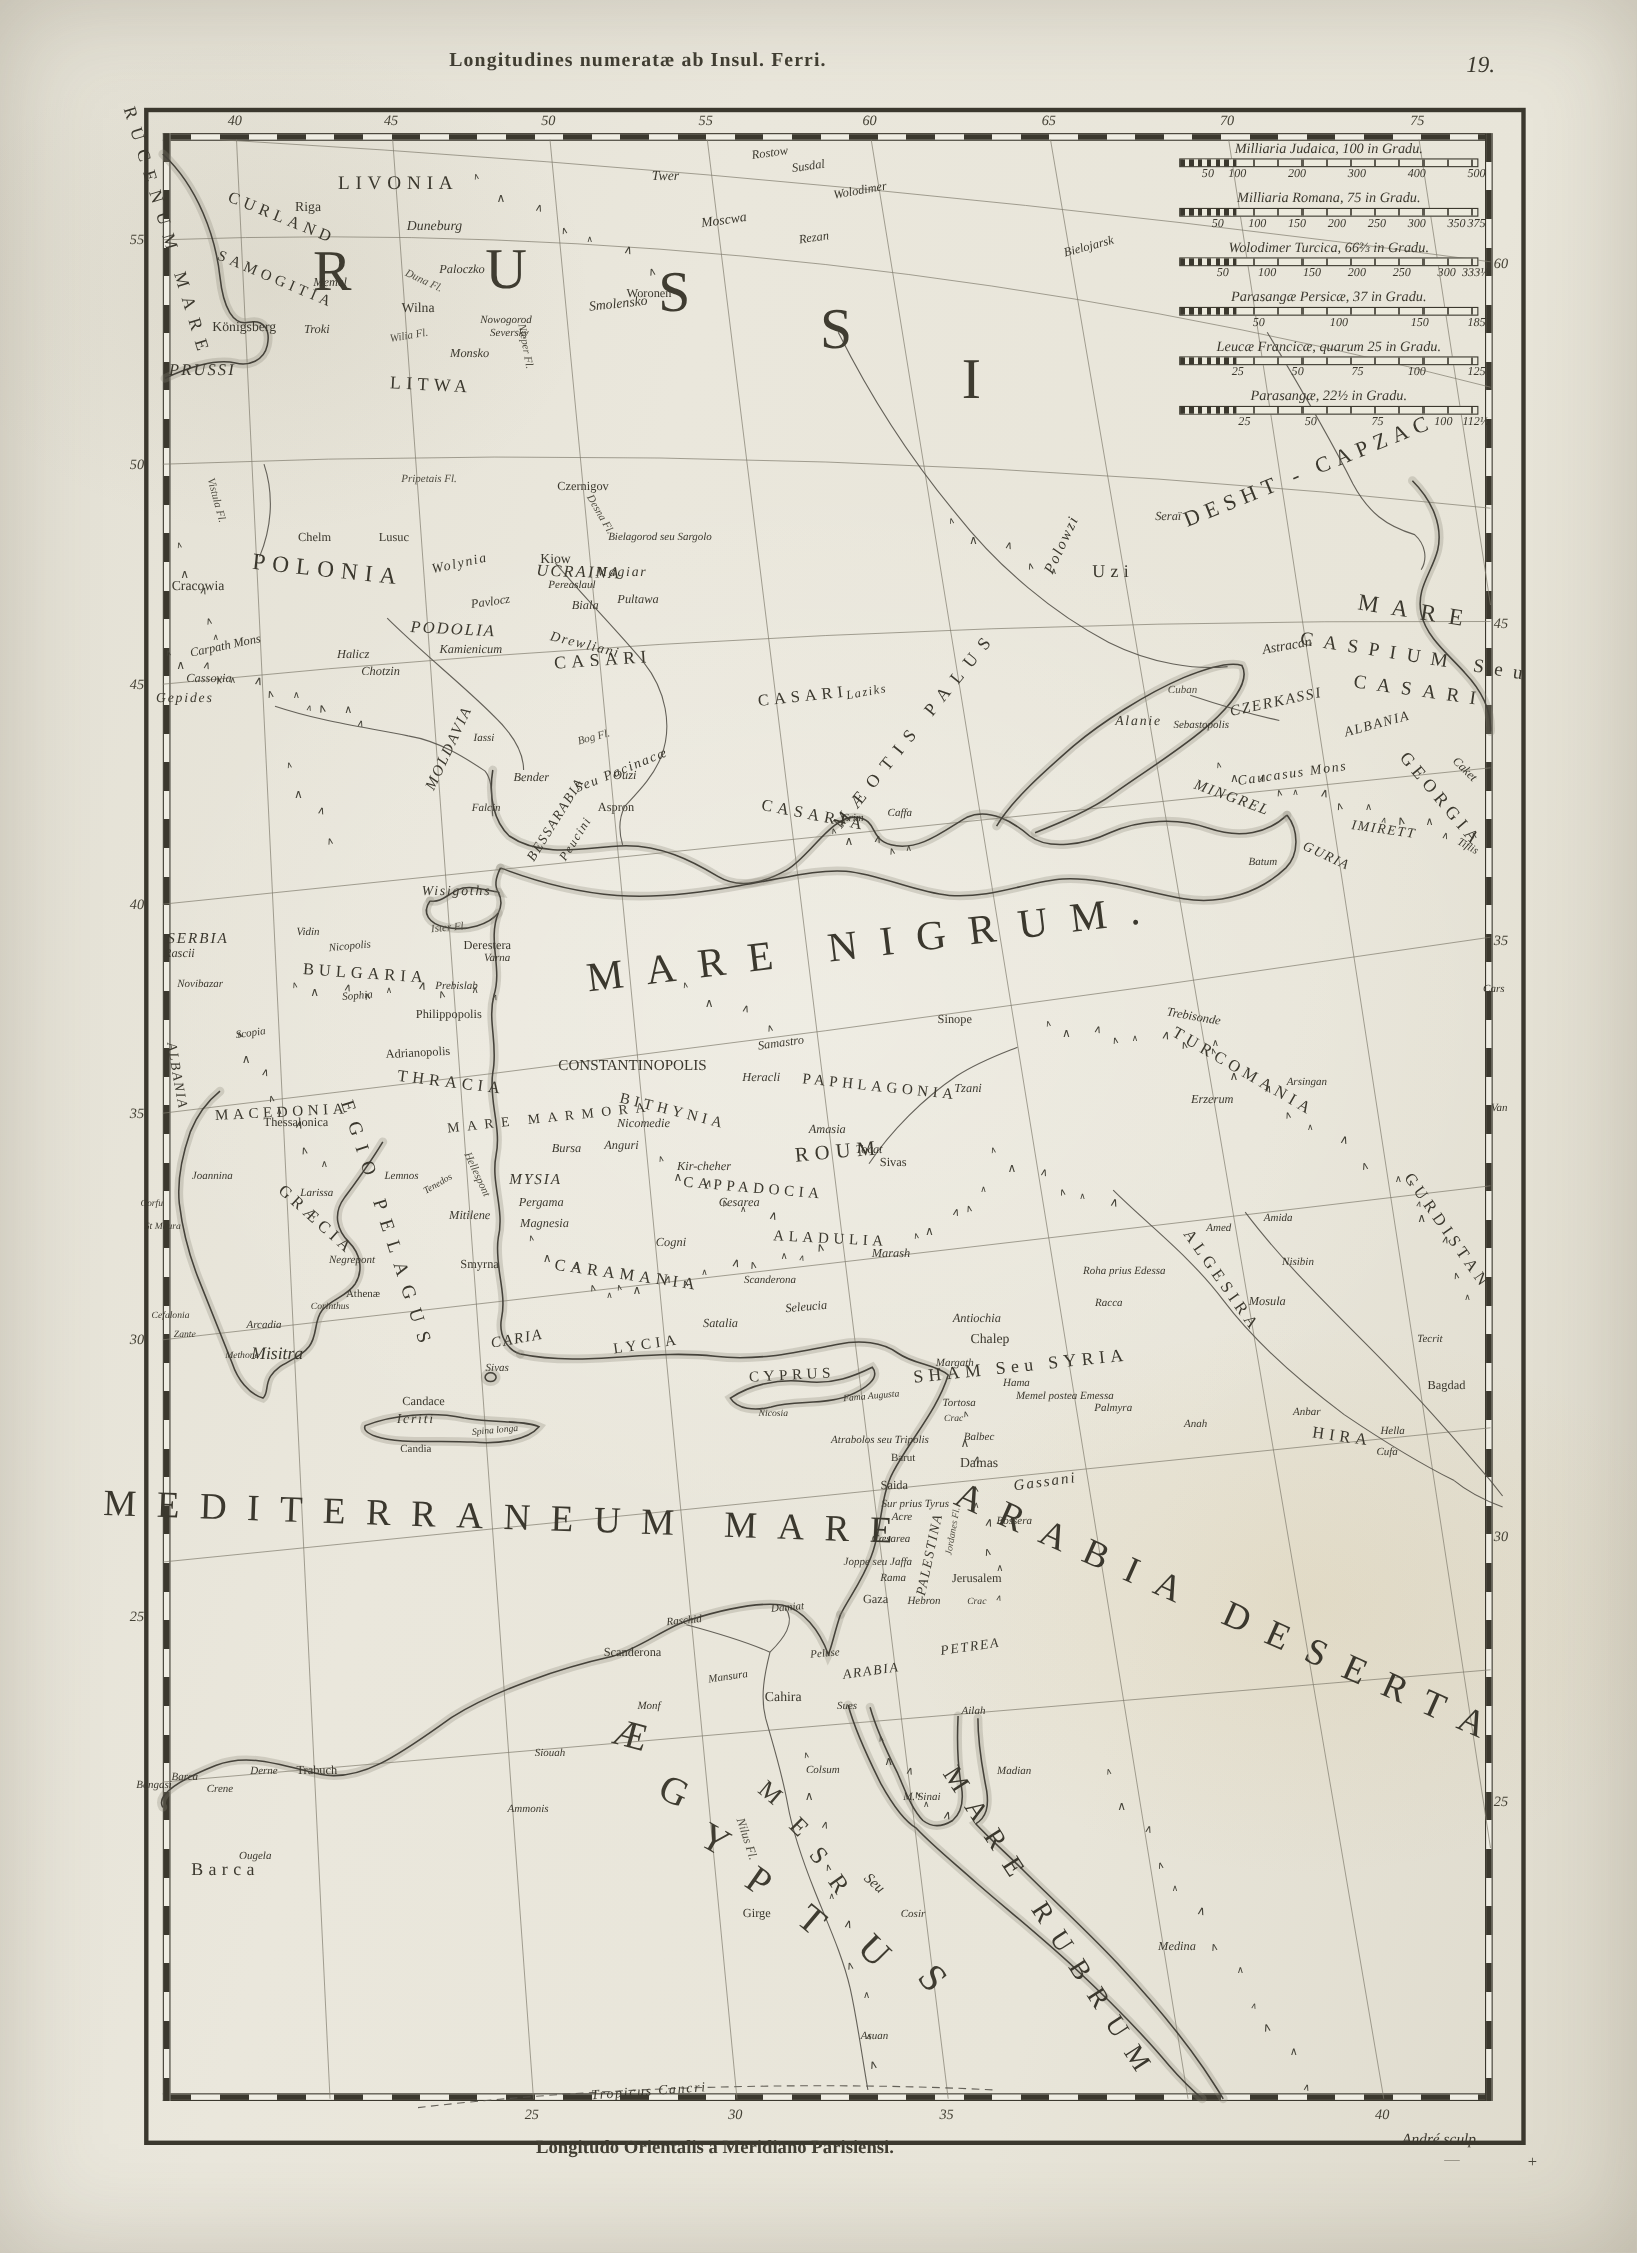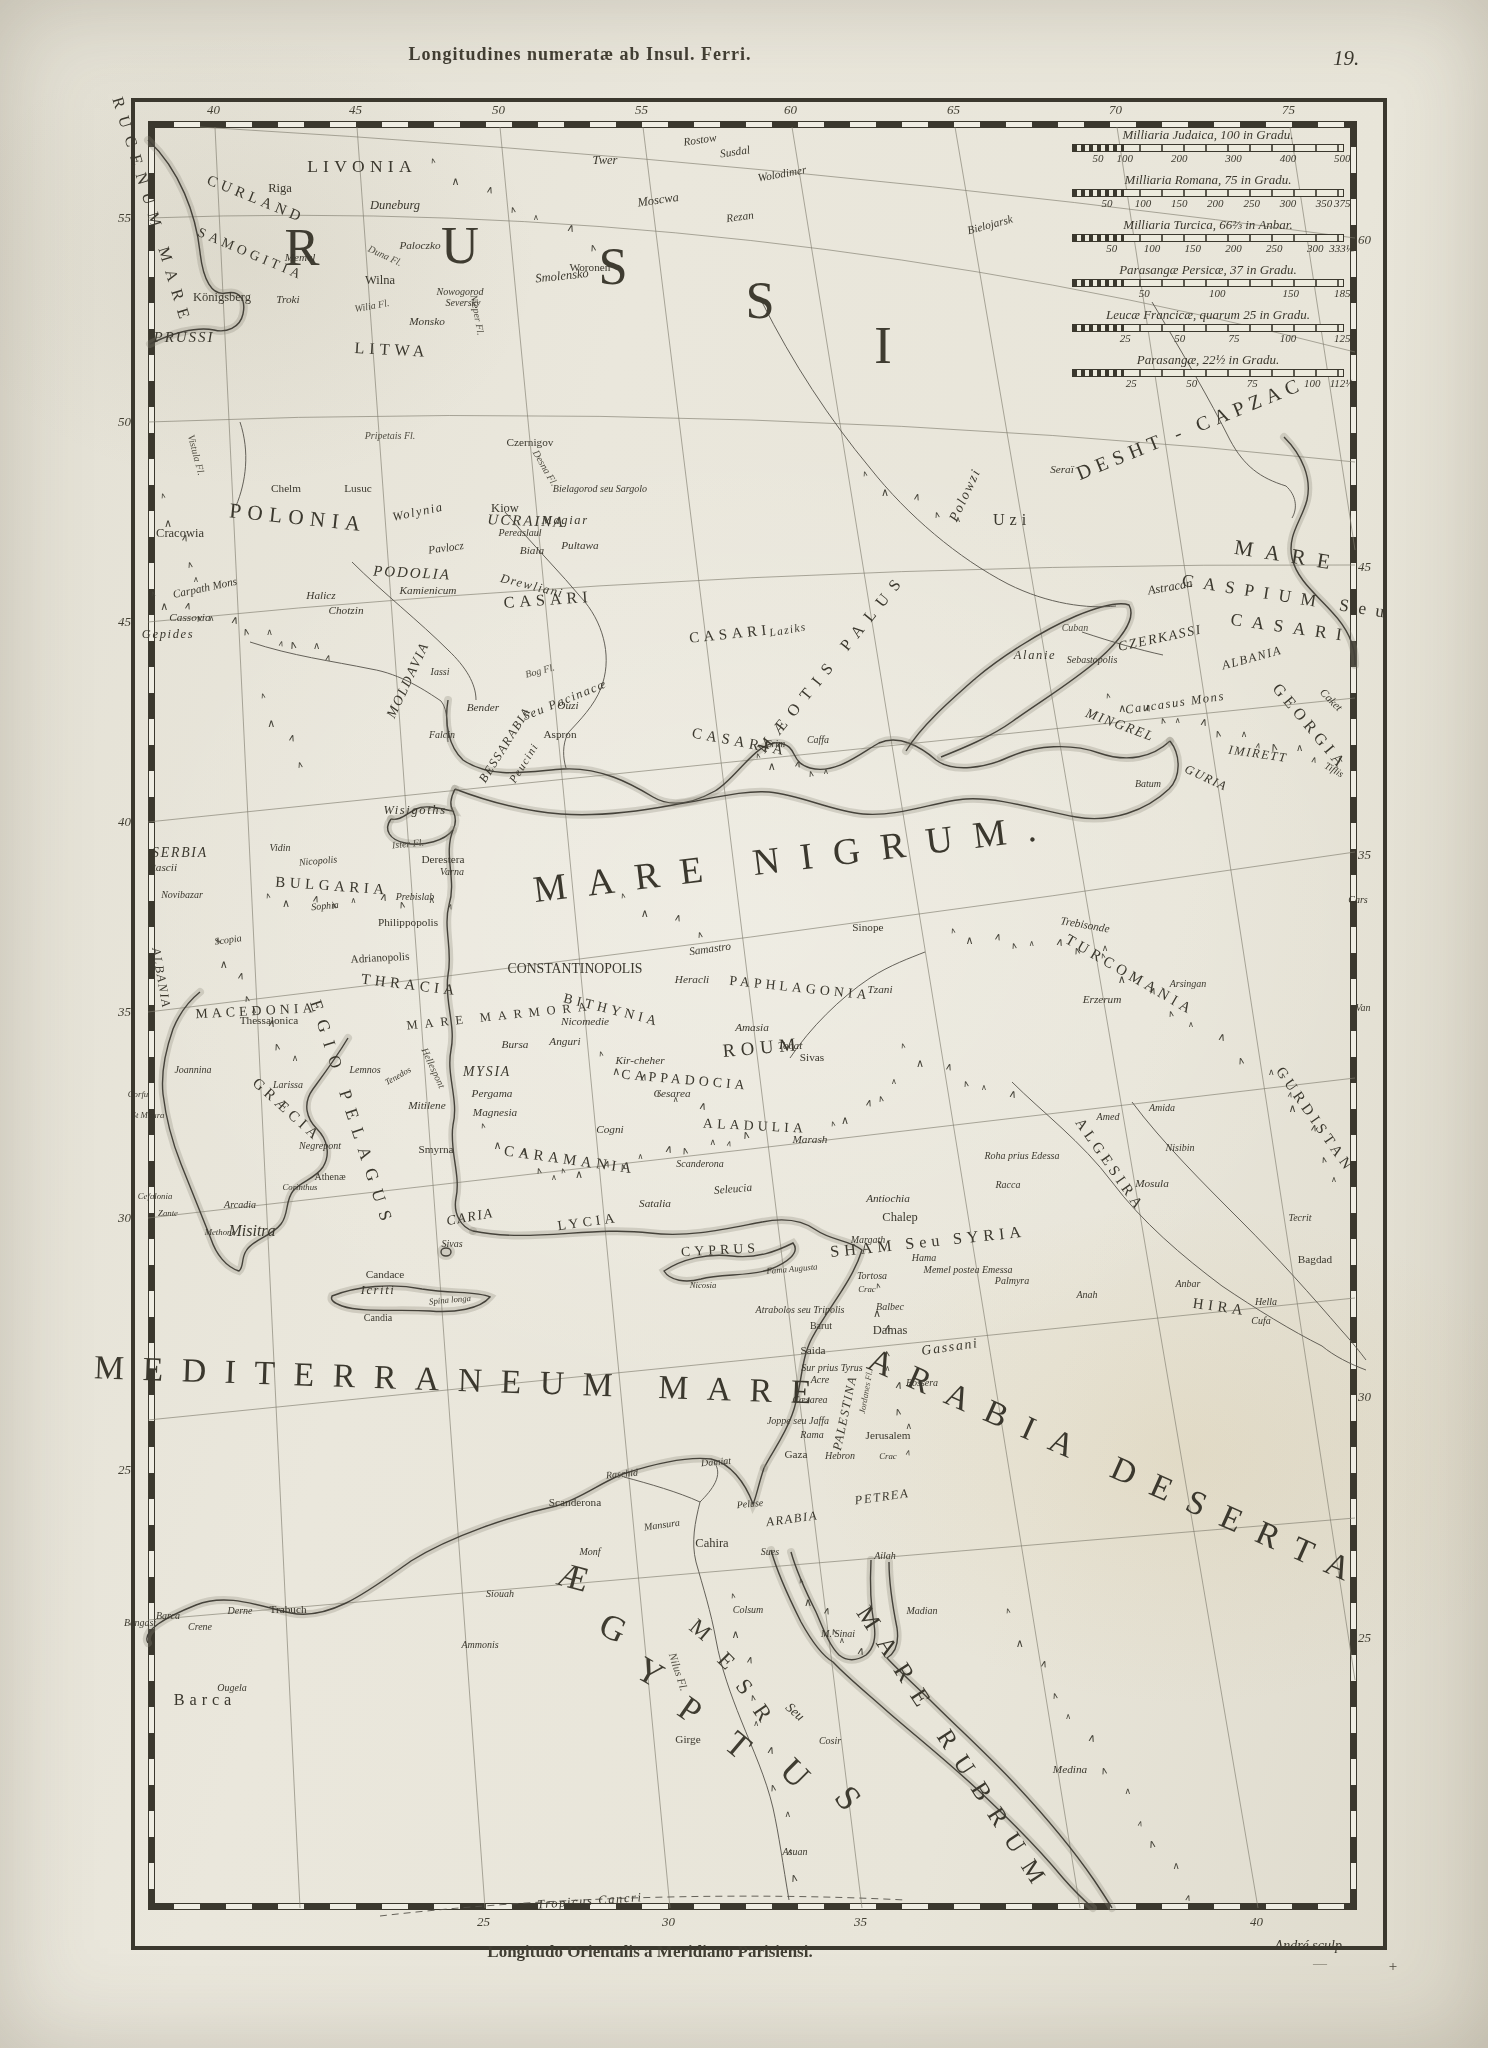--- a/index.html
+++ b/index.html
@@ -632,21 +632,21 @@
           <span style="left: 26.7%;">100</span>
           <span style="left: 40%;">150</span>
           <span style="left: 53.3%;">200</span>
           <span style="left: 66.7%;">250</span>
           <span style="left: 80%;">300</span>
           <span style="left: 93.3%;">350</span>
           <span style="left: 100%;">375</span>
         </div>
       </div>
       <div class="sb">
-        <div class="sb-label">Milliaria Turcica, 66⅔ in Anbar.</div>
+        <div class="sb-label">Wolodimer Turcica, 66⅔ in Gradu.</div>
         <div class="sb-bar">
           <div class="sb-fine"></div>
         </div>
         <div class="sb-ticks">
           <span style="left: 15%;">50</span>
           <span style="left: 30%;">100</span>
           <span style="left: 45%;">150</span>
           <span style="left: 60%;">200</span>
           <span style="left: 75%;">250</span>
           <span style="left: 90%;">300</span>

